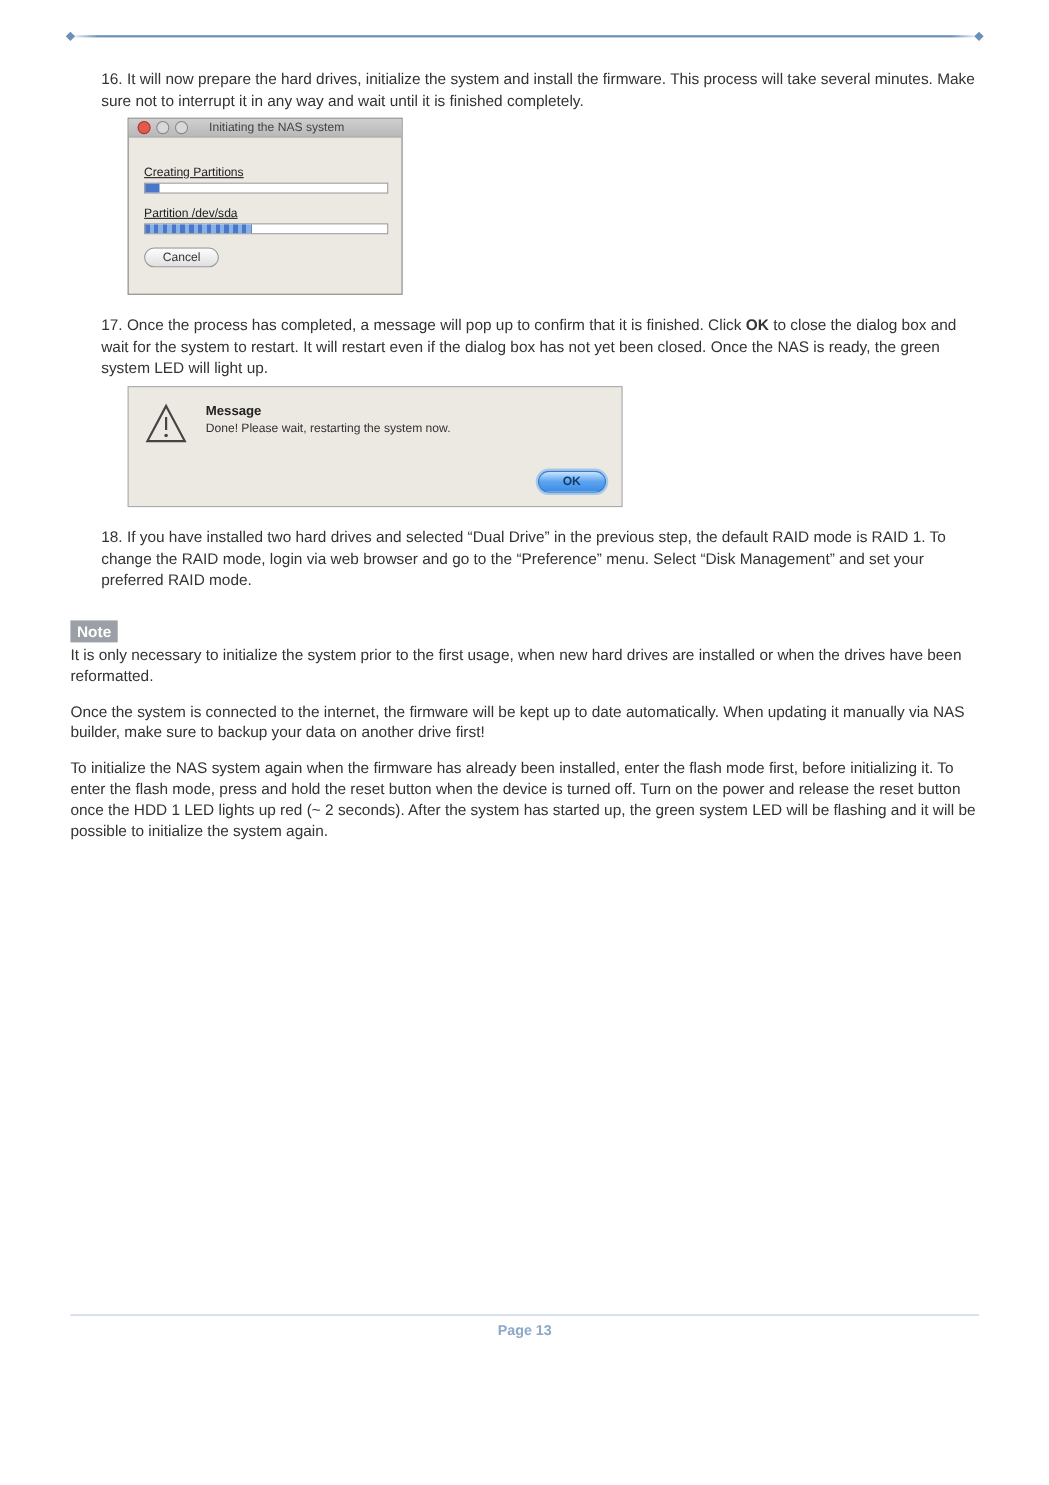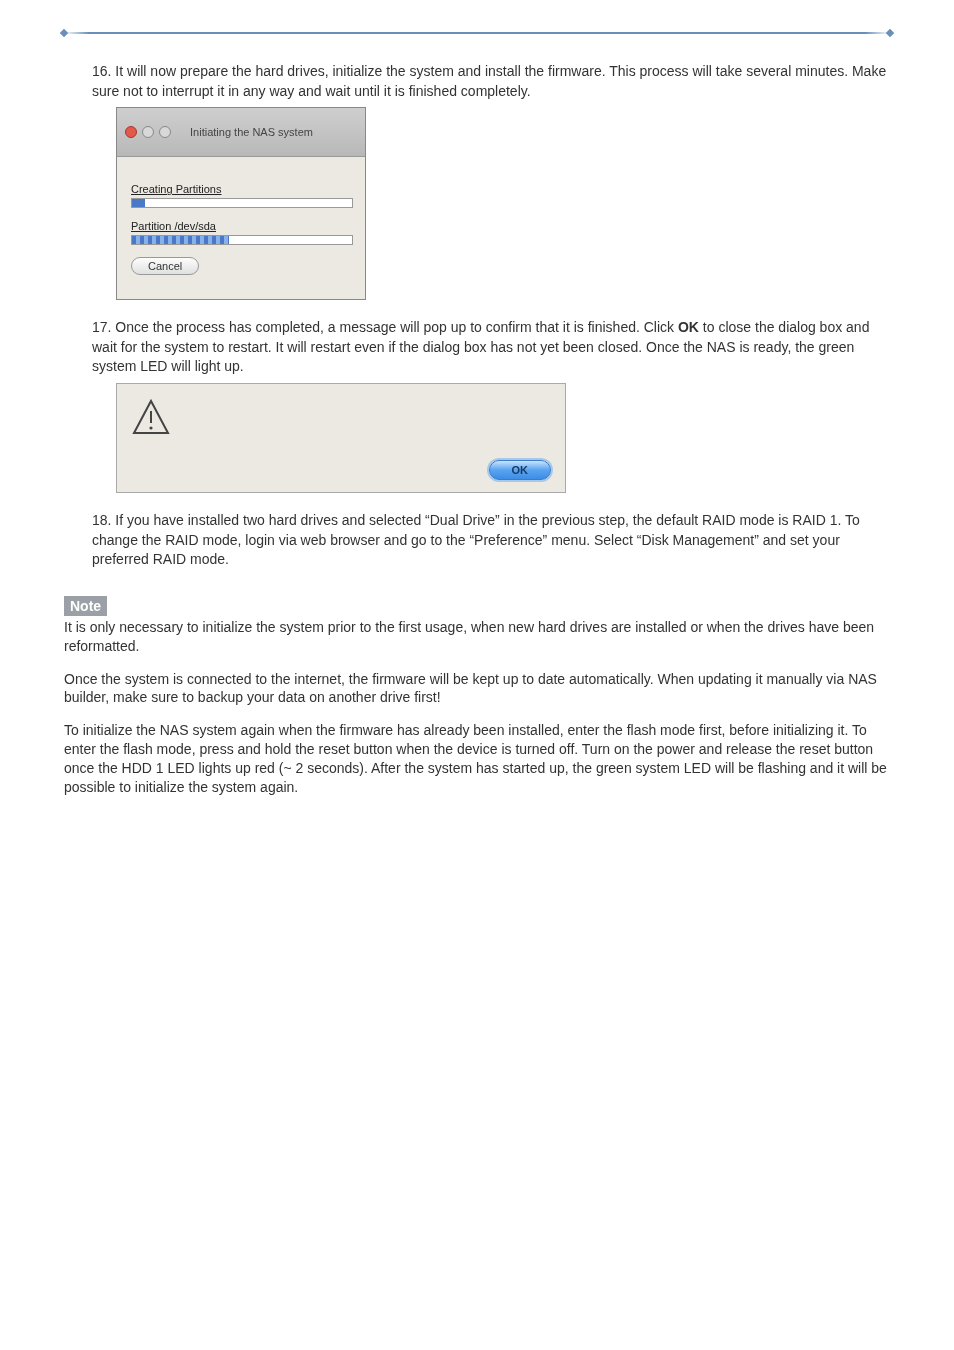--- a/index.html
+++ b/index.html
@@ -100,21 +100,21 @@
     width: 248px;
     border: 1px solid #888;
     background: #ece9e2;
     font-family: "Lucida Grande", Arial, sans-serif;
     font-size: 11px;
   }
   .img-dialog .titlebar {
     display: flex;
     align-items: center;
     gap: 5px;
-    padding: 18px 8px;
+    padding: 2px 8px;
     background: linear-gradient(#cfcfcf, #b8b8b8);
     border-bottom: 1px solid #999;
   }
   .tb-btn {
     width: 10px;
     height: 10px;
     border-radius: 50%;
     border: 1px solid #888;
     background: #d8d8d8;
   }
@@ -281,20 +281,24 @@
         </div>
         <div class="img-msg">
           <div class="img-msg-top">
             <div class="msg-icon">
               <svg viewBox="0 0 40 40">
                 <polygon points="20,3 37,35 3,35" fill="none" stroke="#444" stroke-width="2"></polygon>
                 <line x1="20" y1="13" x2="20" y2="25" stroke="#444" stroke-width="2"></line>
                 <circle cx="20" cy="30" r="1.6" fill="#444"></circle>
               </svg>
             </div>
+            <div class="msg-body">
+              <div class="msg-title">Message</div>
+              <div class="msg-text">Done! Please wait, restarting the system now.</div>
+            </div>
           </div>
           <div class="msg-btnrow">
             <span class="aqua-btn">OK</span>
           </div>
         </div>
       </li>
 
       <li>
         <div class="step-text">
           <span class="step-num">18.</span><span> If you have installed two hard drives and selected “Dual Drive” in the previous step, the default RAID mode is RAID 1. To change the RAID mode, login via web browser and go to the “Preference” menu. Select “Disk Management” and set your preferred RAID mode.</span>
@@ -303,13 +307,17 @@
     </ol>
 
     <div style="margin-left:-28px;">
       <span class="note-box">Note</span>
       <p class="note-para">It is only necessary to initialize the system prior to the first usage, when new hard drives are installed or when the drives have been reformatted.</p>
       <p class="note-para">Once the system is connected to the internet, the firmware will be kept up to date automatically. When updating it manually via NAS builder, make sure to backup your data on another drive first!</p>
       <p class="note-para">To initialize the NAS system again when the firmware has already been installed, enter the flash mode first, before initializing it. To enter the flash mode, press and hold the reset button when the device is turned off. Turn on the power and release the reset button once the HDD 1 LED lights up red (~ 2 seconds). After the system has started up, the green system LED will be flashing and it will be possible to initialize the system again.</p>
     </div>
   </div>
 
+  <div class="footer">
+    <div class="footer-line"></div>
+    <span>Page 13</span>
+  </div>
 </div>
 
 </body></html>

